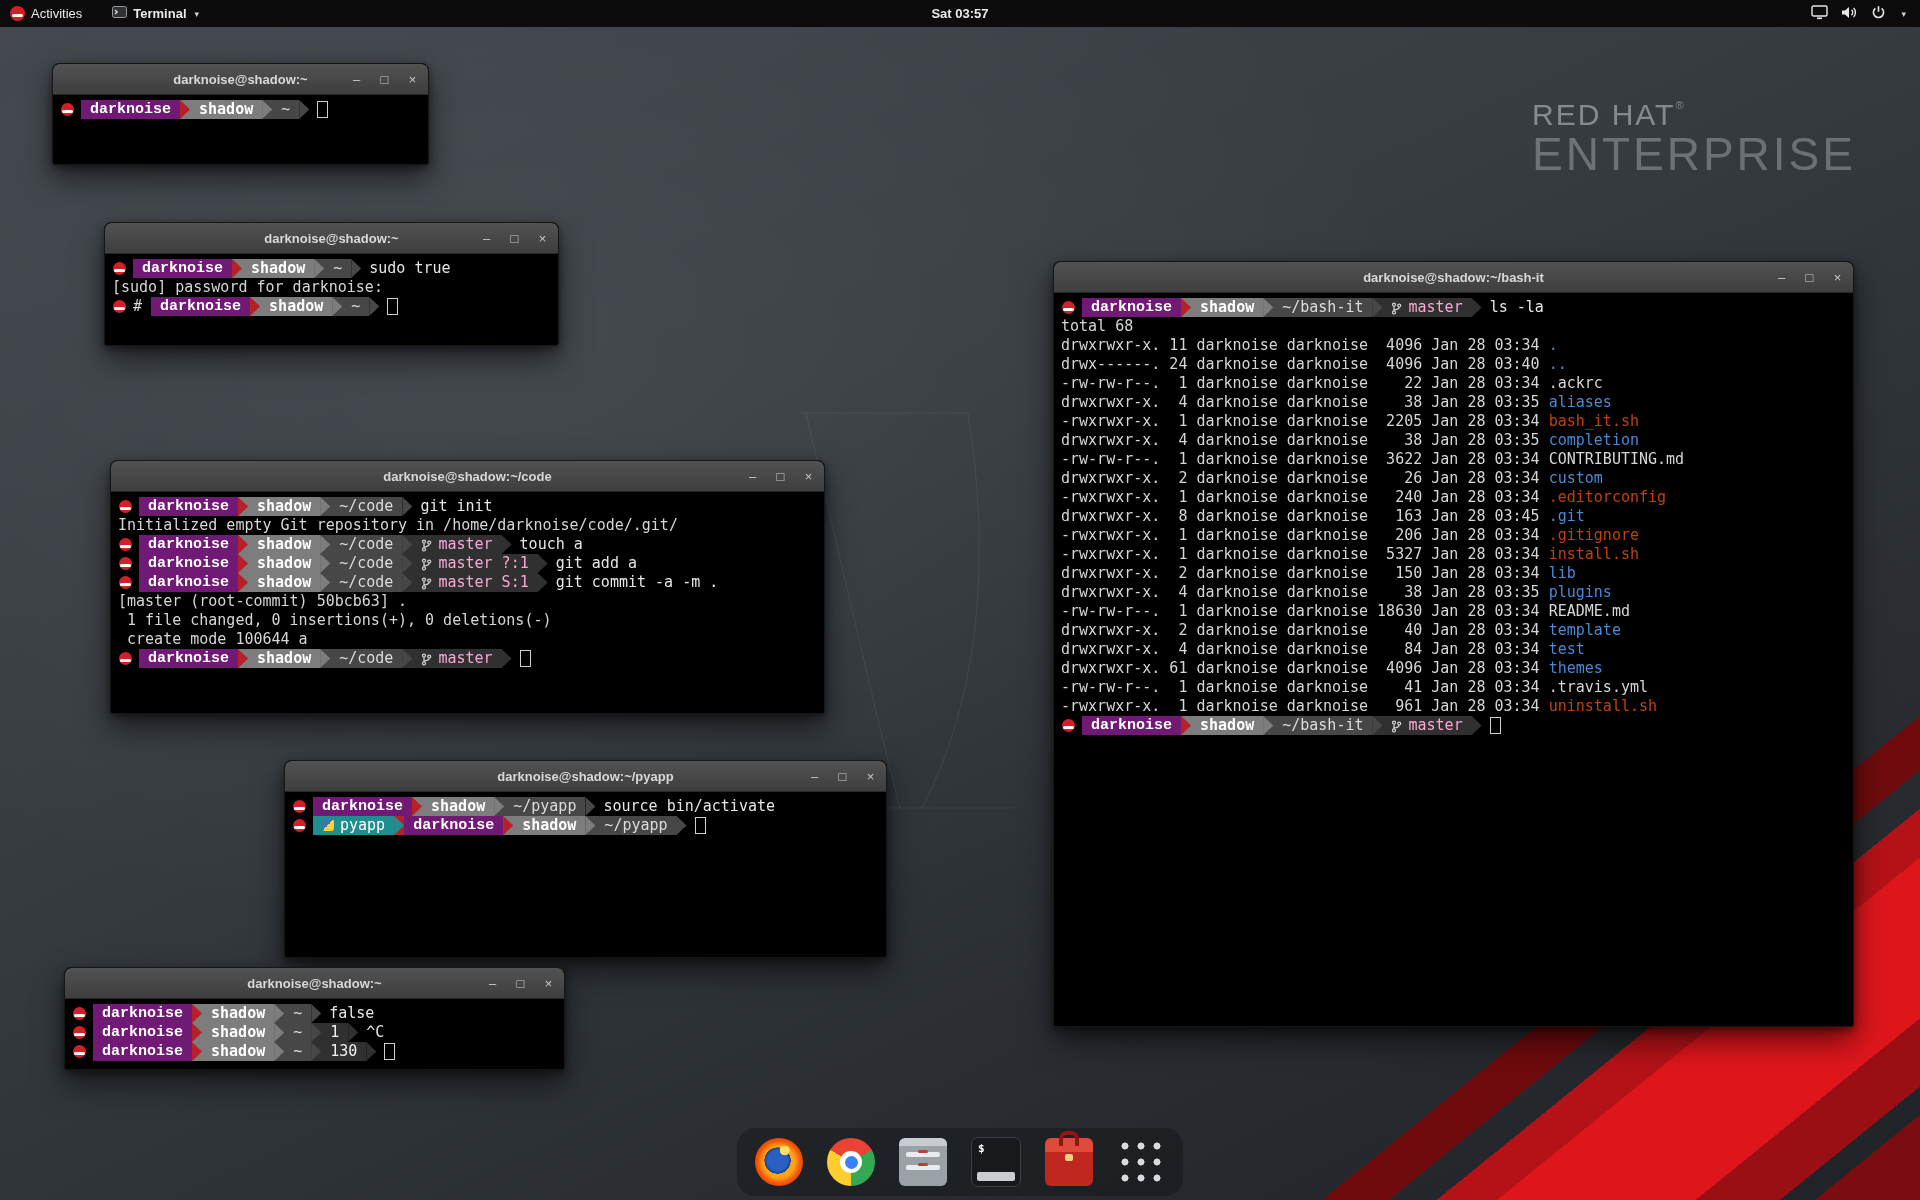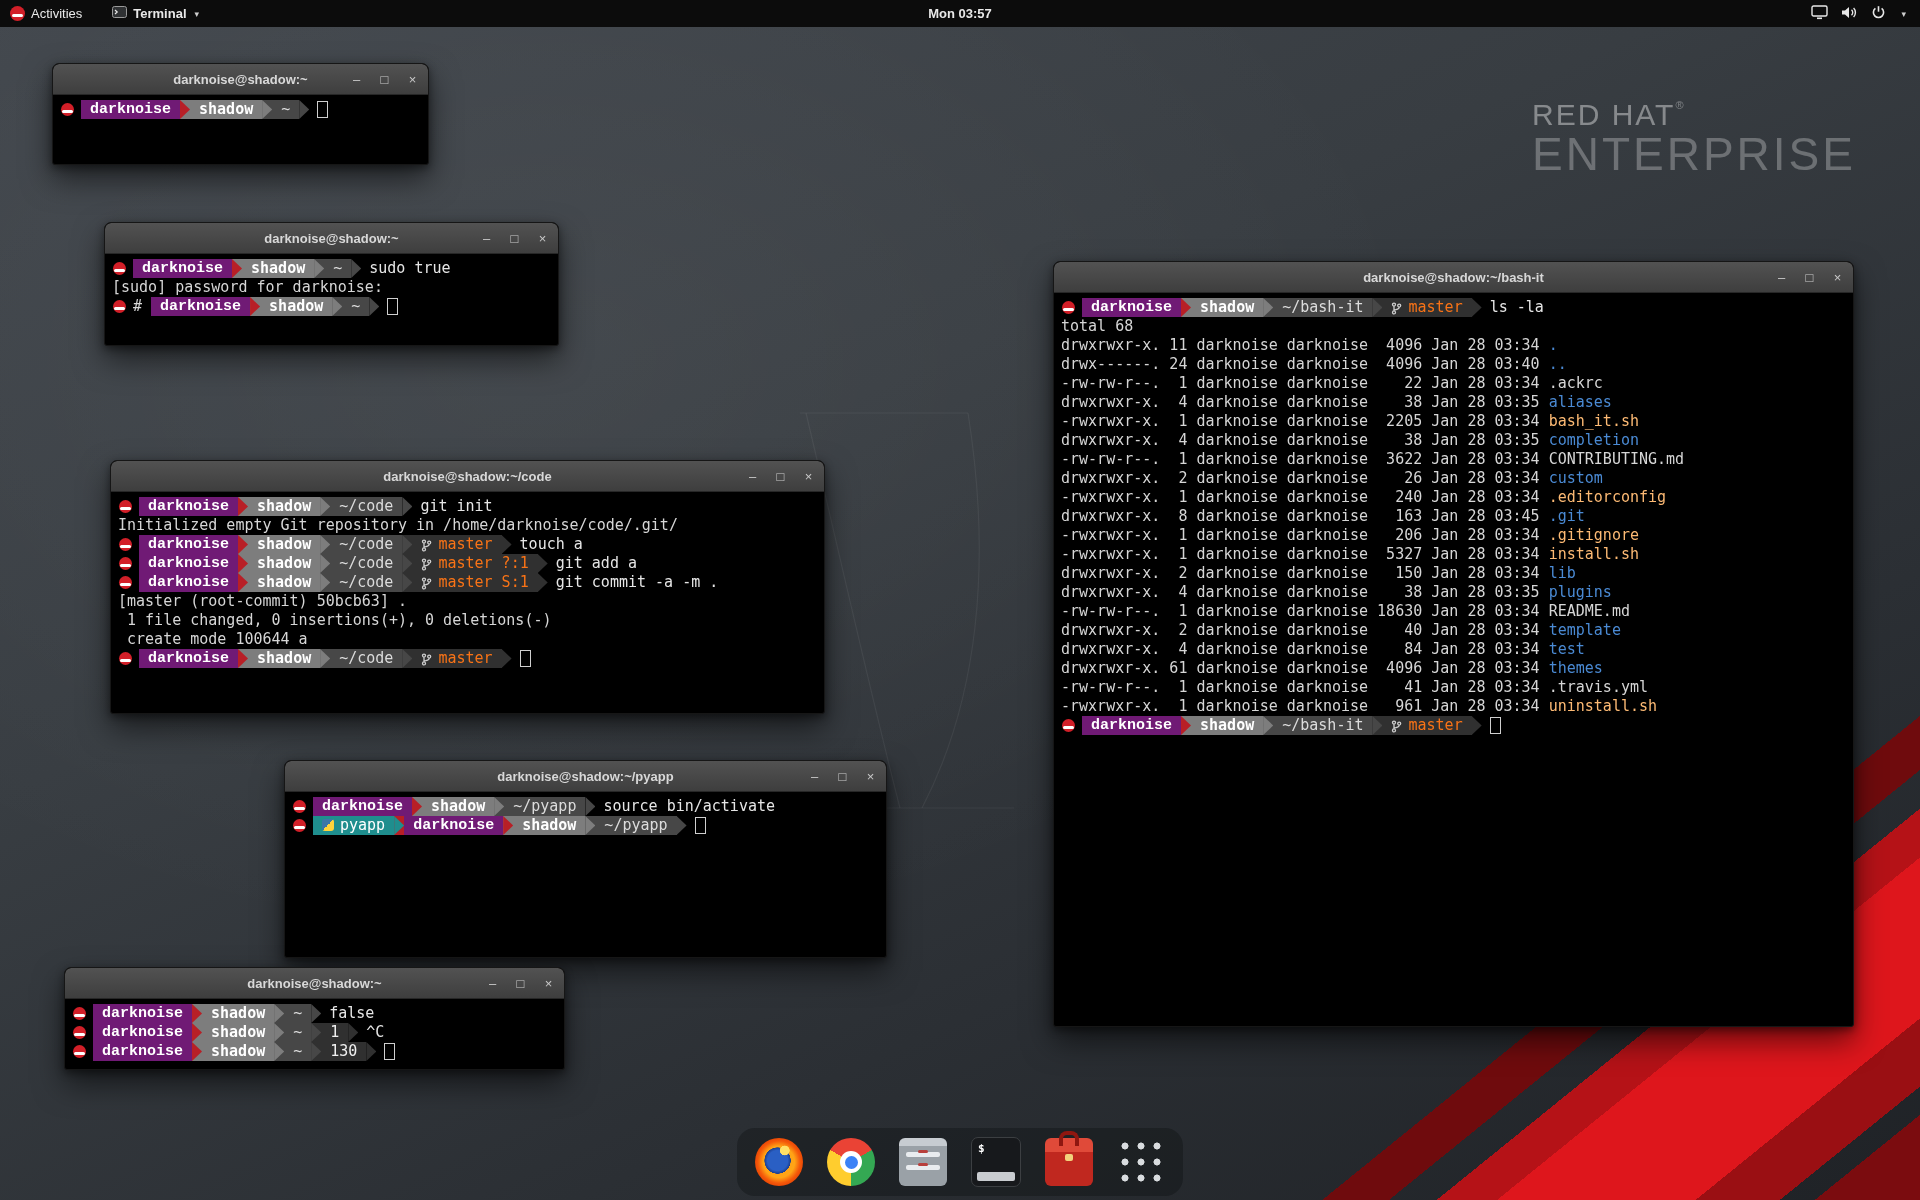--- a/index.html
+++ b/index.html
@@ -50,27 +50,27 @@
   .title{font-size:13px;font-weight:bold;color:#d8d8d8;}
   .winbtns{position:absolute;right:9px;top:0;bottom:0;display:flex;align-items:center;gap:15px;}
   .wbtn{color:#c9c9c9;font-size:13px;width:13px;text-align:center;cursor:default;}
   .term{font-family:"DejaVu Sans Mono",monospace;font-size:15px;color:#d6d6d6;
     padding:5px 7px;white-space:pre;overflow:hidden;height:calc(100% - 31px);box-sizing:border-box;}
   .tline{display:block;height:19px;line-height:19px;}
   .seg{display:inline-block;height:19px;line-height:19px;padding:0 9px;vertical-align:top;}
   .seg-user{background:#701a75;color:#fff;font-weight:bold;font-family:Liberation Mono, monospace;}
   .seg-host{background:#7d7d7d;color:#fff;font-weight:bold;}
   .seg-path{background:#474747;color:#dcdcdc;}
-  .seg-git{background:#303030;color:#f97316;}
+  .seg-git{background:#303030;color:#f9a8d4;}
   .seg-venv{background:#1f8e8e;color:#fff;}
   .seg-exit{background:#303030;color:#f0f0f0;}
   .t-cmd{color:#e6e6e6;margin-left:8px;}
   .t-out{color:#d6d6d6;}
   .t-dir{color:#4a8ad4;}
-  .t-exec{color:#fdba74;}
+  .t-exec{color:#c2410c;}
   .cursor{display:inline-block;width:9px;height:15px;border:1px solid #cfcfcf;margin-left:8px;margin-top:1px;vertical-align:top;}
   .pl-arrow{position:relative;display:inline-block;width:10px;height:19px;vertical-align:top;}
   .pl-fill{position:absolute;left:0;top:0;width:100%;height:100%;clip-path:polygon(0 0,100% 50%,0 100%);}
   .icon{vertical-align:top;}
   .icon-redhat{display:inline-block;width:13px;height:13px;margin:3px 7px 0 1px;background:#d21f28;border-radius:50%;position:relative;}
   .icon-redhat::after{content:"";position:absolute;left:1px;right:1px;top:7px;height:3px;background:#fff;border-radius:2px;}
   .icon-python{display:inline-block;width:12px;height:12px;margin:3px 6px 0 0;border-radius:3px;
     background:linear-gradient(135deg,#3b77a8 0 50%,#ffd43b 50% 100%);}
   .icon-branch{display:inline-block;width:11px;height:13px;margin:3px 6px 0 0;}
 
@@ -130,21 +130,21 @@
       </div>
       <div class="tb-appmenu">
         <span><svg width="15" height="12">
               <rect x="0.5" y="0.5" width="14" height="11" rx="2" fill="#2f3133" stroke="#9a9a9a"></rect>
               <path d="M3 4l2.2 2L3 8" stroke="#e8e8e8" stroke-width="1.2" fill="none"></path>
             </svg></span>
         <span class="tb-app">Terminal</span>
         <span class="tb-caret">▾</span>
       </div>
     </div>
-    <div class="tb-clock">Mon 03:57</div>
+    <div class="tb-clock">Sat 03:57</div>
     <div class="tb-right">
       <span><svg width="17" height="15">
             <rect x="1" y="1" width="15" height="10" rx="1.5" fill="none" stroke="#e8e8e8" stroke-width="1.4"></rect>
             <rect x="6" y="12.5" width="5" height="1.6" fill="#e8e8e8"></rect>
           </svg></span>
       <span><svg width="17" height="15">
             <path d="M1 5.5h3l4-3.5v11L4 9.5H1z" fill="#e8e8e8"></path>
             <path d="M10.5 4.8a3.6 3.6 0 010 5.4" stroke="#e8e8e8" stroke-width="1.4" fill="none"></path>
             <path d="M12.6 3a6.5 6.5 0 010 9" stroke="#e8e8e8" stroke-width="1.4" fill="none"></path>
           </svg></span>

